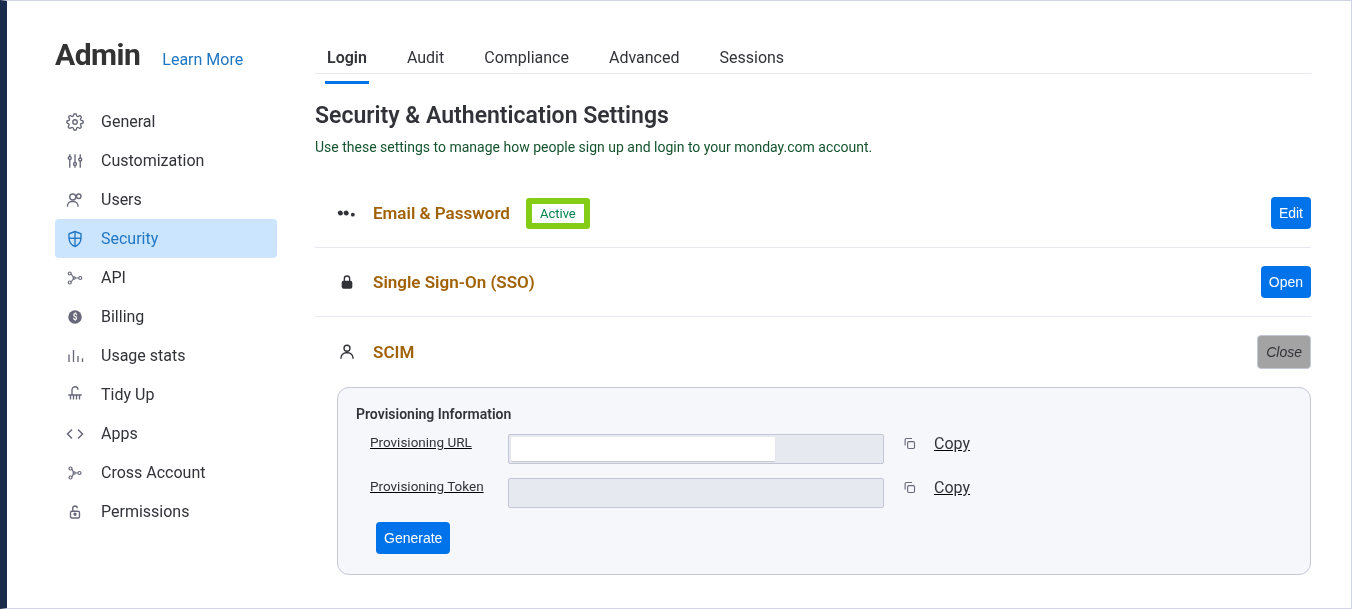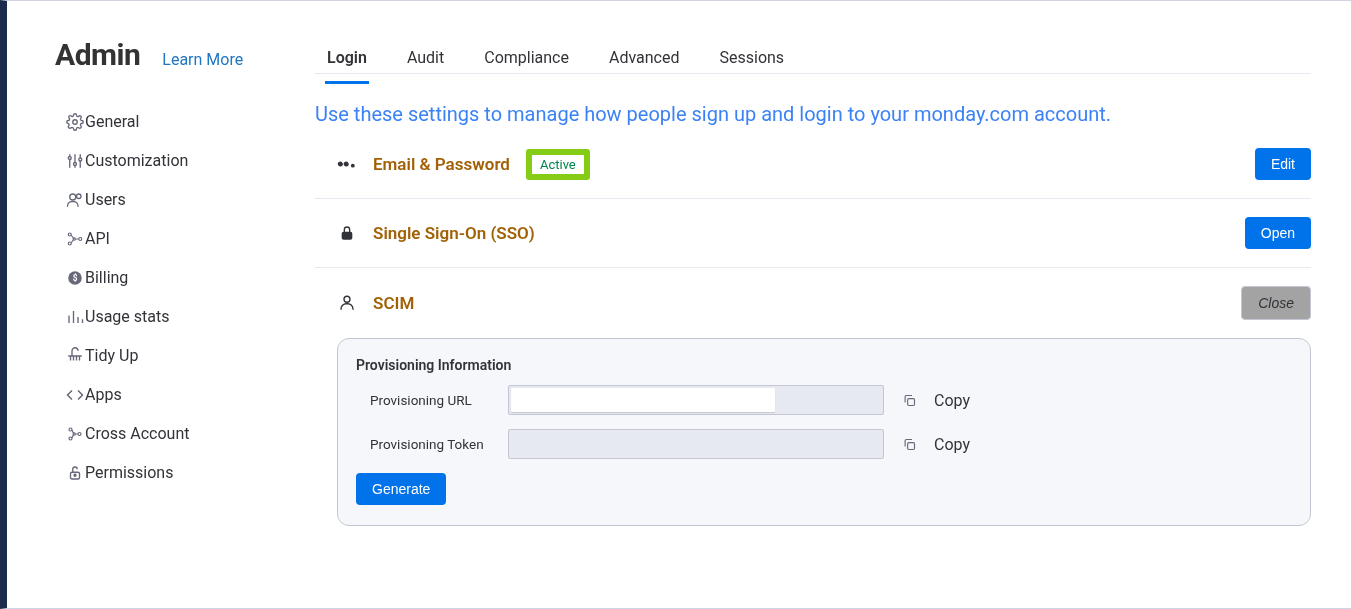--- a/index.html
+++ b/index.html
@@ -37,21 +37,21 @@
       font-size: 16px;
       color: #1f76c2;
       text-decoration: none;
       cursor: pointer;
     }
     .nav { list-style: none; }
     .nav-item {
       display: flex;
       align-items: center;
       height: 39px;
-      gap: 0;
+      gap: 16px;
       padding: 0 10px;
       border-radius: 4px;
       cursor: pointer;
       font-size: 16px;
       color: #323338;
     }
     .nav-item.active {
       background: #cce5ff;
       color: #1f76c2;
     }
@@ -89,23 +89,23 @@
       font-weight: 600;
       border-bottom: 3px solid #0073ea;
     }
     .page-title {
       font-size: 23px;
       font-weight: 600;
       color: #323338;
       margin-bottom: 10px;
     }
     .page-sub {
-      font-size: 20px;
-      color: #3b82f6;
-      margin-bottom: 4px;
+      font-size: 14px;
+      color: #14532d;
+      margin-bottom: 24px;
     }
     .section {
       display: flex;
       align-items: center;
       justify-content: space-between;
       padding: 18px 0 18px 22px;
       border-bottom: 1px solid #e6e9ef;
     }
     .section.no-border { border-bottom: none; }
     .section-left {
@@ -126,21 +126,21 @@
     .badge {
       font-size: 13px;
       color: #00854d;
       border: 6px solid #84cc16;
       border-radius: 3px;
       padding: 2px 8px;
     }
     .btn {
       font-size: 14px;
       border-radius: 4px;
-      padding: 8px 16px;
+      padding: 8px 8px;
       cursor: pointer;
       border: none;
     }
     .btn-primary { background: #0073ea; color: #fff; }
     .btn-secondary { background: #a3a3a3; color: #323338; border: 1px solid #c3c6d4; font-style: italic; }
     
     .panel {
       margin: 0 0 0 22px;
       border: 1px solid #c3c6d4;
       background: #f6f7fb;
@@ -148,24 +148,25 @@
       padding: 18px 18px 20px 18px;
     }
     .panel-title {
       font-size: 14px;
       font-weight: 600;
       color: #323338;
       margin-bottom: 12px;
     }
     .field-row {
       display: flex;
-      align-items: center;
+      align-items: flex-start;
       gap: 18px;
       margin-bottom: 14px;
       padding-left: 14px;
+      text-decoration: underline;
     }
     .field-label {
       width: 120px;
       font-size: 13.5px;
       color: #323338;
     }
     .field-input-wrap {
       flex: 0 0 376px;
       height: 30px;
       border: 1px solid #c3c6d4;
@@ -192,21 +193,21 @@
     .field-input.full { width: 100%; }
     .copy-link {
       display: inline-flex;
       align-items: center;
       gap: 17px;
       font-size: 16px;
       color: #323338;
       cursor: pointer;
     }
     .copy-link svg { width: 15px; height: 15px; color:#676879; }
-    .generate-wrap { margin-top: 4px; }
+    .generate-wrap { margin-top: 4px; margin-left: 20px; }
   </style>
 </head>
 <body>
 
 <aside class="sidebar">
   <div class="sidebar-header">
     <span class="admin-title">Admin</span>
     <a class="learn-more">Learn More</a>
   </div>
   <ul class="nav">
@@ -234,20 +235,30 @@
     </li>
     <li class="nav-item">
       <span class="ico">
         <svg viewBox="0 0 24 24" width="18" height="18" fill="none" stroke="currentColor" stroke-width="1.8">
             <circle cx="9" cy="8" r="4"></circle>
             <path d="M2 21v-1a6 6 0 0 1 6-6h2a6 6 0 0 1 6 6v1"></path>
             <circle cx="17" cy="7" r="3"></circle>
           </svg>
       </span>
       <span>Users</span>
+    </li>
+    <li class="nav-item active">
+      <span class="ico">
+        <svg viewBox="0 0 24 24" width="18" height="18" fill="none" stroke="currentColor" stroke-width="1.8">
+            <path d="M12 2 4 5v6c0 5 3.4 9.7 8 11 4.6-1.3 8-6 8-11V5l-8-3z"></path>
+            <line x1="12" y1="2" x2="12" y2="22"></line>
+            <line x1="4" y1="11" x2="20" y2="11"></line>
+          </svg>
+      </span>
+      <span>Security</span>
     </li>
     <li class="nav-item">
       <span class="ico">
         <svg viewBox="0 0 24 24" width="18" height="18" fill="none" stroke="currentColor" stroke-width="1.6">
             <circle cx="5" cy="6" r="2"></circle>
             <circle cx="5" cy="18" r="2"></circle>
             <circle cx="19" cy="12" r="2"></circle>
             <circle cx="11" cy="12" r="1.5"></circle>
             <path d="M7 7l3 4M7 17l3-4M13 12h4"></path>
           </svg>
@@ -315,20 +326,21 @@
 
 <main class="main">
   <div class="tabs">
     <div class="tab active">Login</div>
     <div class="tab">Audit</div>
     <div class="tab">Compliance</div>
     <div class="tab">Advanced</div>
     <div class="tab">Sessions</div>
   </div>
 
+  <h1 class="page-title">Security &amp; Authentication Settings</h1>
   <p class="page-sub">Use these settings to manage how people sign up and login to your monday.com account.</p>
 
   <div class="section">
     <div class="section-left">
       <span class="section-icon">
         <svg viewBox="0 0 24 12" width="22" height="12">
             <ellipse cx="4" cy="6" rx="3" ry="3" fill="#323338" transform="rotate(-20 4 6)"></ellipse>
             <ellipse cx="11" cy="6" rx="3" ry="3" fill="#323338" transform="rotate(-20 11 6)"></ellipse>
             <circle cx="19" cy="8" r="2.3" fill="#323338"></circle>
           </svg>

